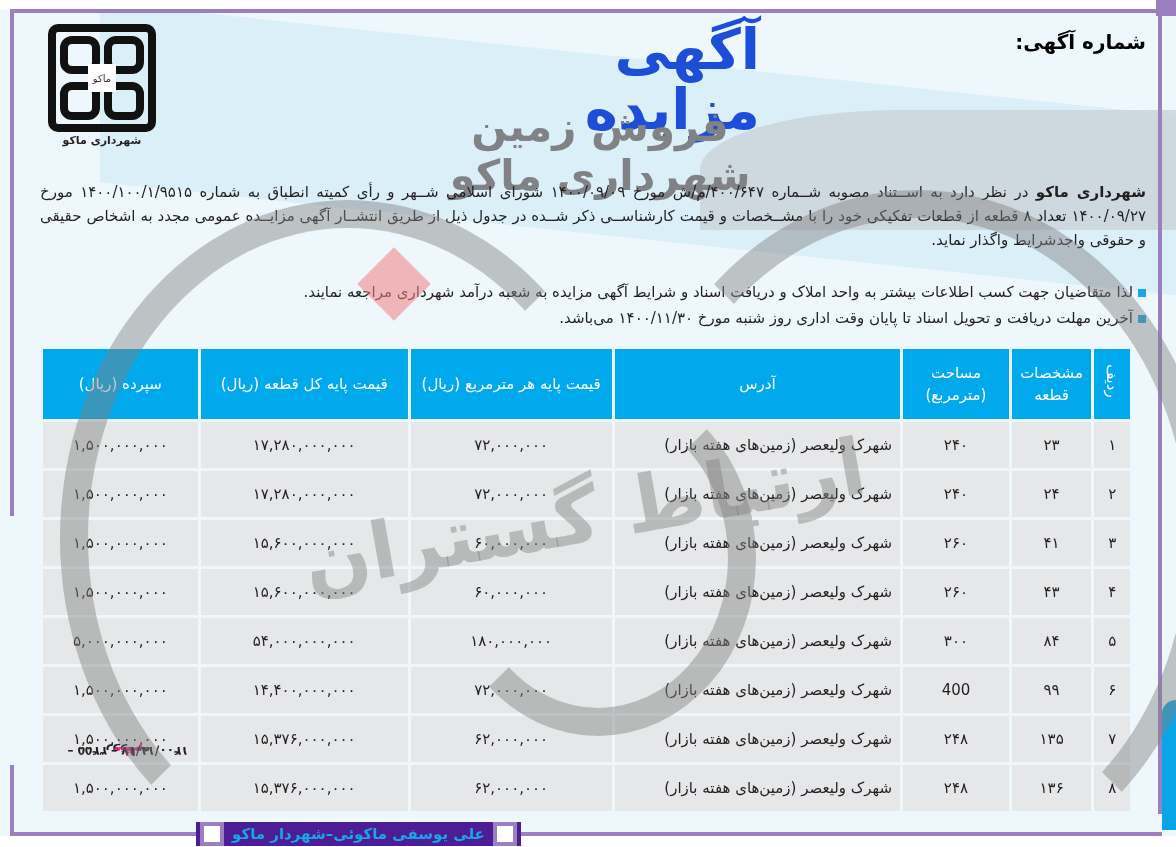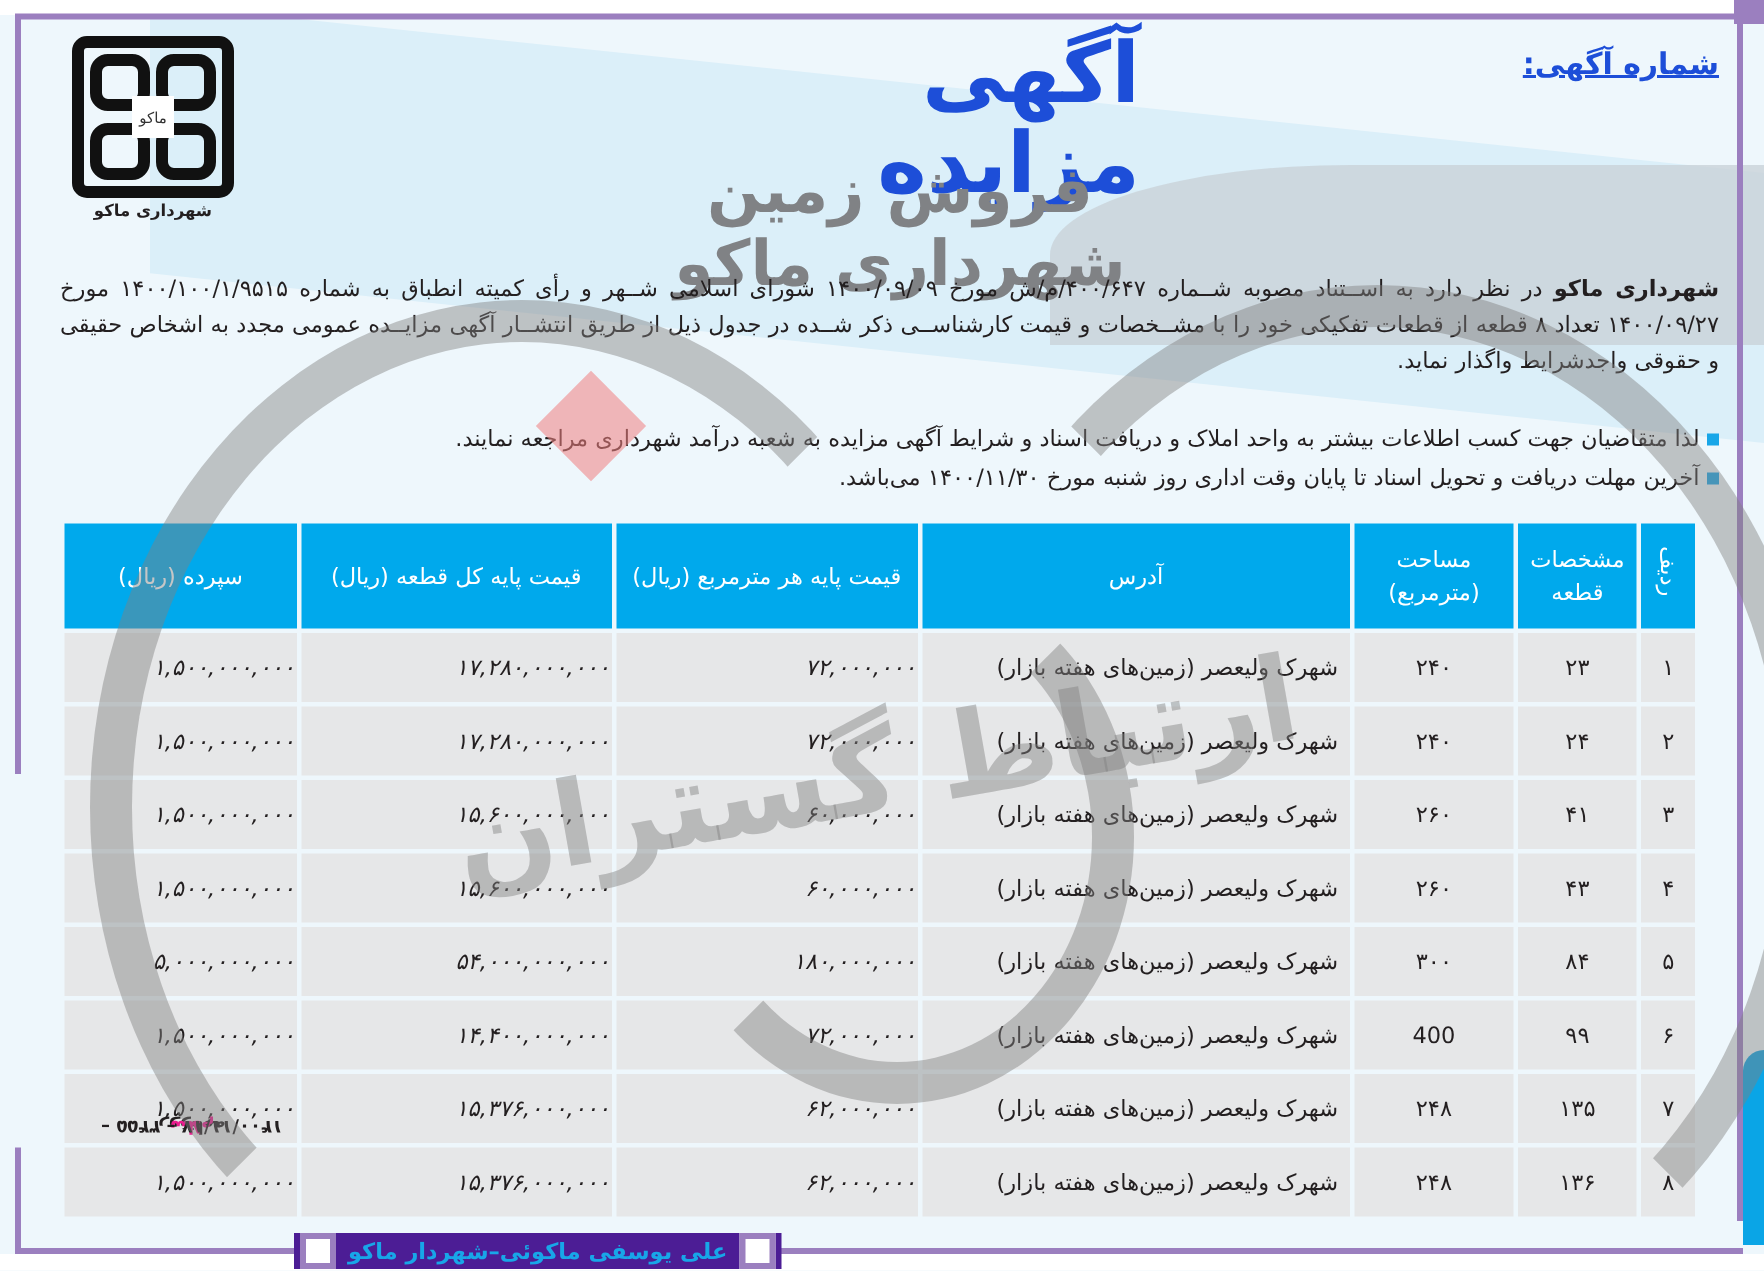--- a/index.html
+++ b/index.html
@@ -14,21 +14,21 @@
   .right-accent{position:absolute;right:0;top:700px;width:14px;height:130px;background:#0aa5e6;border-top-left-radius:14px;}
   .bottom-line{position:absolute;left:10px;top:832px;width:1152px;height:4px;background:#9b7fbf;}
   .bottom-mask{position:absolute;left:0;top:836px;width:1176px;height:11px;background:#ffffff;}
   .wave1{position:absolute;left:100px;top:60px;width:1100px;height:180px;background:#dbeff9;transform:skewY(6deg);z-index:0;}
   .wave2{position:absolute;left:700px;top:110px;width:500px;height:120px;background:#c9d2d8;border-top-left-radius:200px 60px;z-index:0;opacity:.8;}
 
   .logo{position:absolute;left:46px;top:24px;width:112px;height:130px;z-index:3;}
   .logo-box{width:108px;height:108px;margin:0 auto;position:relative;}
   .logo-caption{font-size:11px;font-weight:bold;text-align:center;margin-top:2px;}
 
-  .ad-number{position:absolute;right:30px;top:30px;text-align:right;color:#1d4ed8;z-index:3;direction:rtl;text-decoration:underline;}
+  .ad-number{position:absolute;right:30px;top:30px;text-align:right;color:#000000;z-index:3;direction:rtl;}
   .ad-number .label{font-size:20px;font-weight:bold;}
   .ad-number .value{font-size:26px;font-weight:bold;letter-spacing:1px;margin-top:4px;direction:ltr;}
 
   .title{position:absolute;left:420px;top:20px;width:340px;text-align:right;font-size:56px;font-weight:bold;color:#1d4ed8;direction:rtl;z-index:3;line-height:60px;}
   .subtitle{position:absolute;left:400px;top:102px;width:400px;text-align:center;font-size:42px;font-weight:bold;color:#808285;direction:rtl;z-index:3;}
 
   .body-text{position:absolute;left:40px;top:180px;width:1106px;direction:rtl;text-align:justify;font-size:15px;line-height:24px;z-index:3;}
   .body-text b{font-weight:bold;}
   .bullet{position:absolute;right:30px;width:1000px;direction:rtl;font-size:15px;line-height:24px;z-index:3;}
   .bullet .sq{display:inline-block;width:8px;height:8px;background:#18a6e8;margin-left:5px;vertical-align:middle;}
@@ -37,21 +37,21 @@
 
   .watermark{position:absolute;z-index:4;pointer-events:none;}
   .wm-arc{position:absolute;border:28px solid rgba(128,128,128,.55);border-radius:50%;}
   .wm-red{position:absolute;left:368px;top:258px;width:52px;height:52px;background:rgba(240,128,128,.55);transform:rotate(45deg);z-index:4;}
   .wm-text{position:absolute;left:300px;top:470px;font-size:78px;font-weight:bold;color:rgba(128,128,128,.45);direction:rtl;transform:rotate(-10deg);z-index:4;}
 
   table.grid{position:absolute;left:40px;top:346px;width:1093px;border-collapse:separate;border-spacing:3px;direction:rtl;z-index:2;}
   table.grid th{background:#00a9ec;color:#ffffff;font-weight:normal;font-size:15px;height:70px;line-height:22px;text-align:center;padding:0 4px;}
   table.grid td{background:#e6e7e8;height:44px;font-size:15px;text-align:center;}
   table.grid td.addr{text-align:right;padding-right:8px;}
-  table.grid td.num{direction:ltr;text-align:right;letter-spacing:.5px;font-style:italic;}
+  table.grid td.num{direction:ltr;text-align:center;letter-spacing:.5px;}
   .th-vert{writing-mode:vertical-rl;font-size:15px;}
 
   .side-note{position:absolute;left:6px;top:520px;width:22px;height:240px;z-index:3;}
   .side-note span{display:block;transform:rotate(-90deg);transform-origin:left top;position:absolute;left:2px;top:240px;width:240px;font-size:12px;font-weight:bold;white-space:nowrap;direction:rtl;text-align:center;}
   .side-note .brand{color:#ec1b8e;}
 
   .footer{position:absolute;left:196px;top:822px;height:24px;display:flex;align-items:center;gap:8px;z-index:5;direction:rtl;background:#4c1d95;padding:0 4px;}
   .footer .box{width:16px;height:16px;border:4px solid #9b7fbf;background:#ffffff;}
   .footer .sig{font-size:15px;font-weight:bold;color:#18a6e8;}
 </style>

